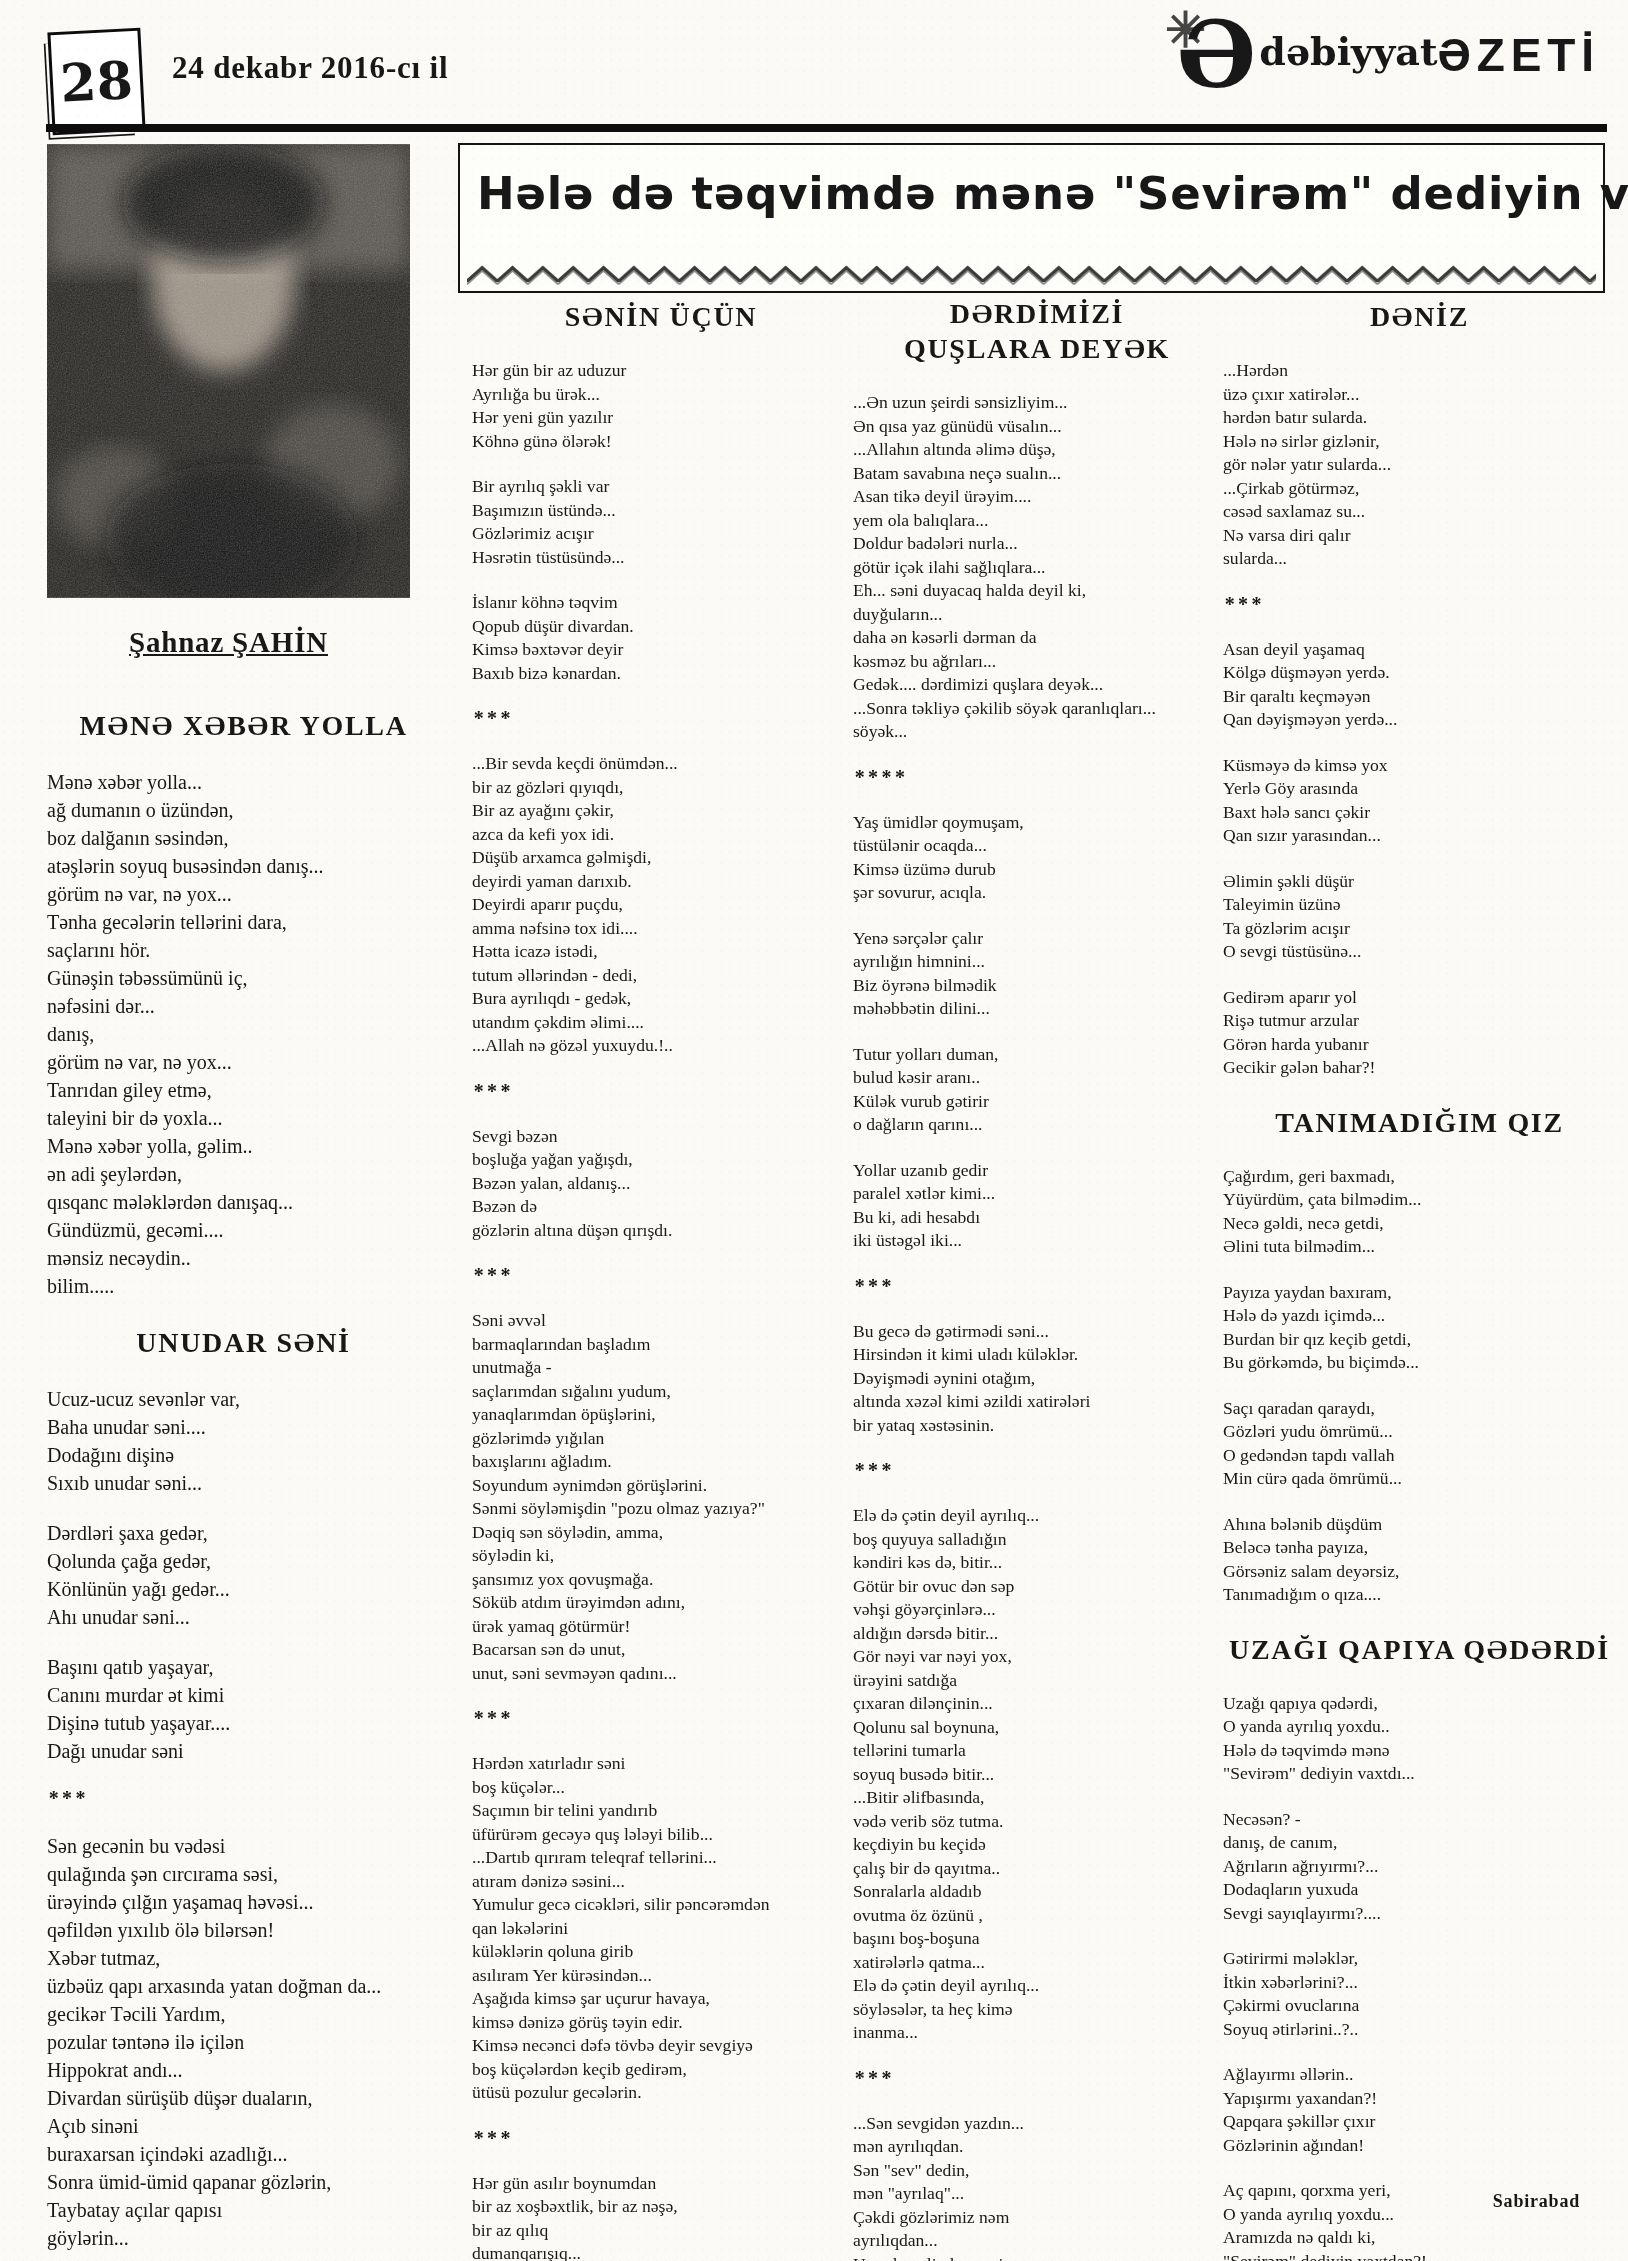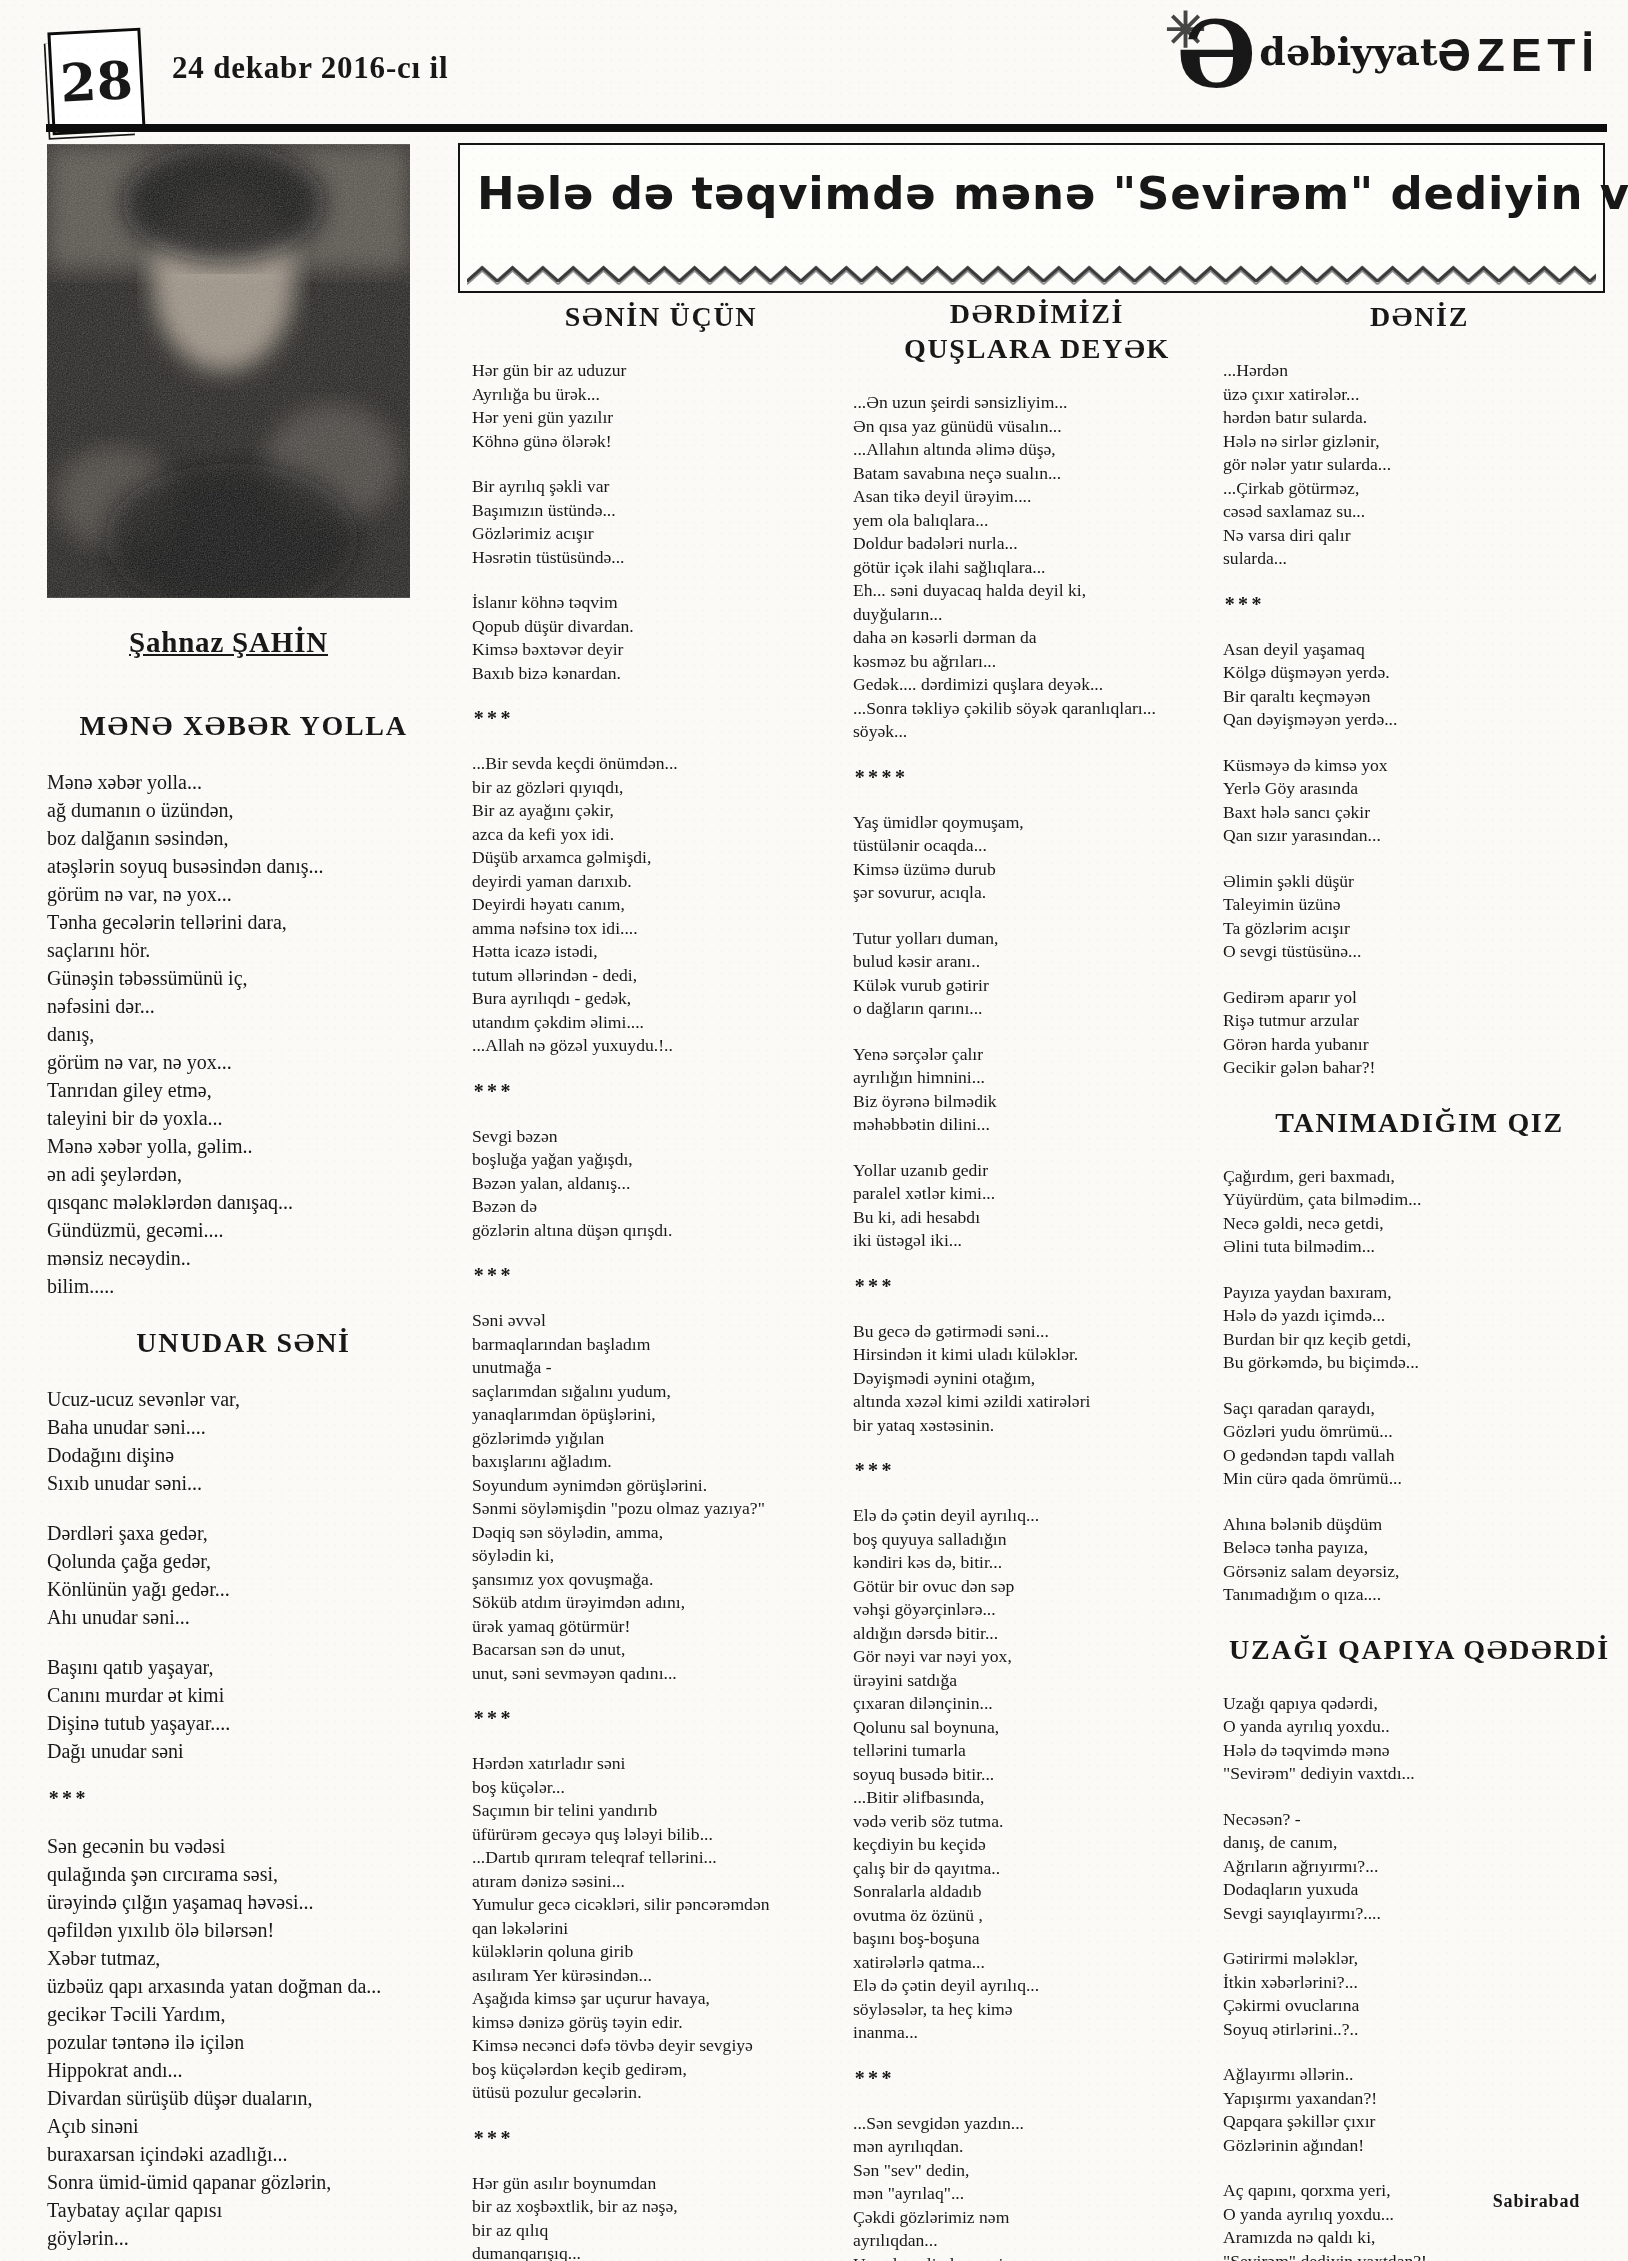--- a/index.html
+++ b/index.html
@@ -185,21 +185,21 @@
         <div class="line">Baxıb bizə kənardan.</div>
       </div>
       <div class="separator">***</div>
       <div class="stanza">
         <div class="line">...Bir sevda keçdi önümdən...</div>
         <div class="line">bir az gözləri qıyıqdı,</div>
         <div class="line">Bir az ayağını çəkir,</div>
         <div class="line">azca da kefi yox idi.</div>
         <div class="line">Düşüb arxamca gəlmişdi,</div>
         <div class="line">deyirdi yaman darıxıb.</div>
-        <div class="line">Deyirdi həyatı canım,</div>
+        <div class="line">Deyirdi aparır puçdu,</div>
         <div class="line">amma nəfsinə tox idi....</div>
         <div class="line">Hətta icazə istədi,</div>
         <div class="line">tutum əllərindən - dedi,</div>
         <div class="line">Bura ayrılıqdı - gedək,</div>
         <div class="line">utandım çəkdim əlimi....</div>
         <div class="line">...Allah nə gözəl yuxuydu.!..</div>
       </div>
       <div class="separator">***</div>
       <div class="stanza">
         <div class="line">Sevgi bəzən</div>
@@ -273,30 +273,30 @@
         <div class="line">söyək...</div>
       </div>
       <div class="separator">****</div>
       <div class="stanza">
         <div class="line">Yaş ümidlər qoymuşam,</div>
         <div class="line">tüstülənir ocaqda...</div>
         <div class="line">Kimsə üzümə durub</div>
         <div class="line">şər sovurur, acıqla.</div>
       </div>
       <div class="stanza">
+        <div class="line">Yenə sərçələr çalır</div>
+        <div class="line">ayrılığın himnini...</div>
+        <div class="line">Biz öyrənə bilmədik</div>
+        <div class="line">məhəbbətin dilini...</div>
+      </div>
+      <div class="stanza">
         <div class="line">Tutur yolları duman,</div>
         <div class="line">bulud kəsir aranı..</div>
         <div class="line">Külək vurub gətirir</div>
         <div class="line">o dağların qarını...</div>
-      </div>
-      <div class="stanza">
-        <div class="line">Yenə sərçələr çalır</div>
-        <div class="line">ayrılığın himnini...</div>
-        <div class="line">Biz öyrənə bilmədik</div>
-        <div class="line">məhəbbətin dilini...</div>
       </div>
       <div class="stanza">
         <div class="line">Yollar uzanıb gedir</div>
         <div class="line">paralel xətlər kimi...</div>
         <div class="line">Bu ki, adi hesabdı</div>
         <div class="line">iki üstəgəl iki...</div>
       </div>
       <div class="separator">***</div>
       <div class="stanza">
         <div class="line">Bu gecə də gətirmədi səni...</div>

